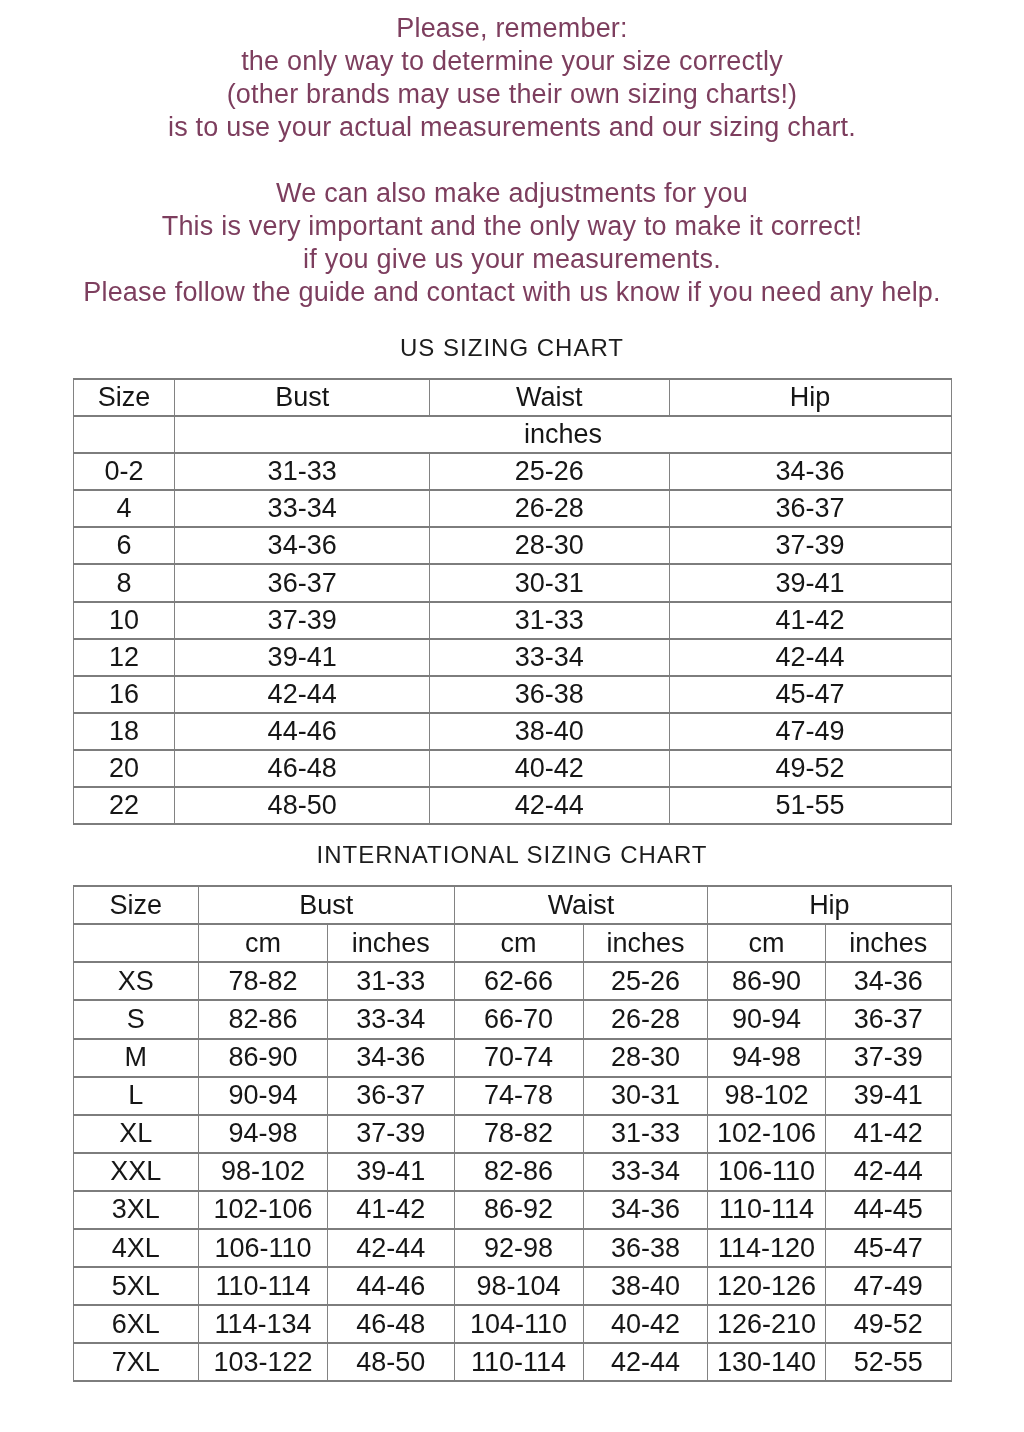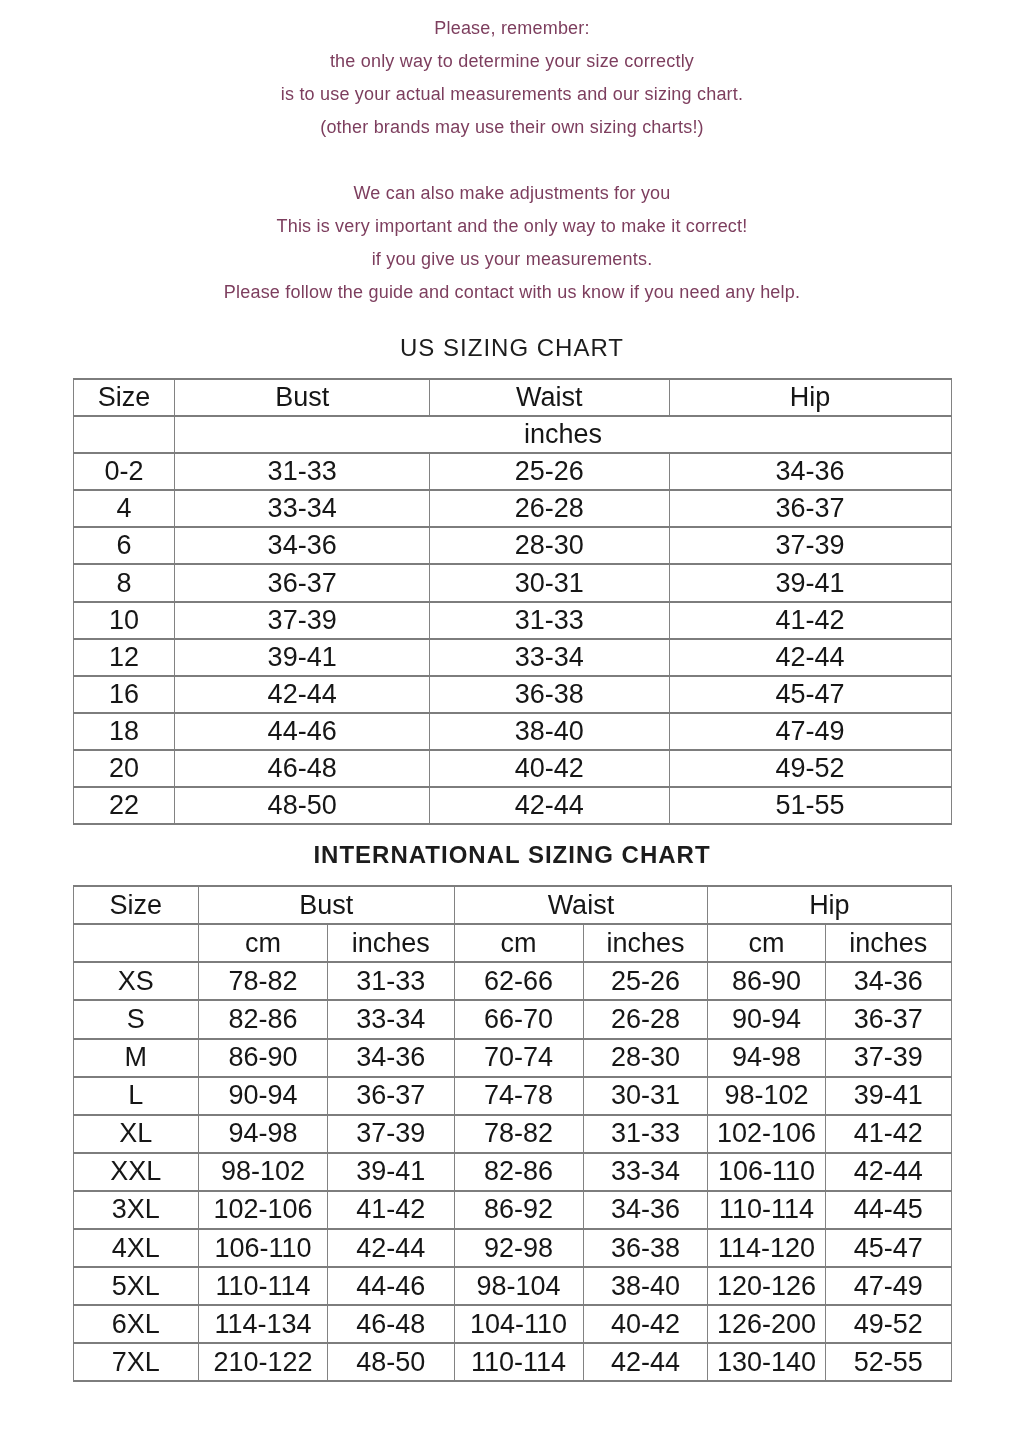--- a/index.html
+++ b/index.html
@@ -9,36 +9,36 @@
   }
   body {
     width: 1024px;
     height: 1432px;
     font-family: "Liberation Sans", sans-serif;
     -webkit-font-smoothing: antialiased;
   }
   .intro {
     padding-top: 12px;
     text-align: center;
-    font-size: 18px;
+    font-size: 27px;
     font-weight: 300;
     line-height: 33px;
     color: #7d3e5e;
     letter-spacing: 0.2px;
   }
   .intro .para2 { margin-top: 33px; }
   .section-title {
     text-align: center;
     font-size: 24px;
     font-weight: 300;
     color: #1c1c1c;
     letter-spacing: 1px;
   }
   .title-us { margin-top: 25px; margin-bottom: 9px; text-align: center; }
-  .title-intl { margin-top: 13px; margin-bottom: 16px; font-weight: bold; }
+  .title-intl { margin-top: 13px; margin-bottom: 16px; }
   table {
     border-collapse: collapse;
     width: 879px;
     margin: 16px auto;
     table-layout: fixed;
   }
   th, td {
     border-left: 1.5px solid #828282;
     border-right: 1.5px solid #828282;
     border-top: 2.3px solid #7d7d7d;
@@ -55,22 +55,22 @@
   .us-table th, .us-table td { height: 35.1px; }
   .intl-table th, .intl-table td { height: 36.1px; }
 </style>
 </head>
 <body>
 
 <div class="intro">
   <div class="para1">
       <div>Please, remember:</div>
       <div>the only way to determine your size correctly</div>
+      <div>(other brands may use their own sizing charts!)</div>
       <div>is to use your actual measurements and our sizing chart.</div>
-      <div>(other brands may use their own sizing charts!)</div>
     </div>
   <div class="para2">
       <div>We can also make adjustments for you</div>
       <div>This is very important and the only way to make it correct!</div>
       <div>if you give us your measurements.</div>
       <div>Please follow the guide and contact with us know if you need any help.</div>
     </div>
 </div>
 
 <div class="section-title title-us">US SIZING CHART</div>
@@ -268,26 +268,26 @@
         <td>38-40</td>
         <td>120-126</td>
         <td>47-49</td>
       </tr>
       <tr>
         <td>6XL</td>
         <td>114-134</td>
         <td>46-48</td>
         <td>104-110</td>
         <td>40-42</td>
-        <td>126-200</td>
+        <td>126-210</td>
         <td>49-52</td>
       </tr>
       <tr>
         <td>7XL</td>
-        <td>210-122</td>
+        <td>103-122</td>
         <td>48-50</td>
         <td>110-114</td>
         <td>42-44</td>
         <td>130-140</td>
         <td>52-55</td>
       </tr>
     </tbody>
 </table>
 
 </body></html>

